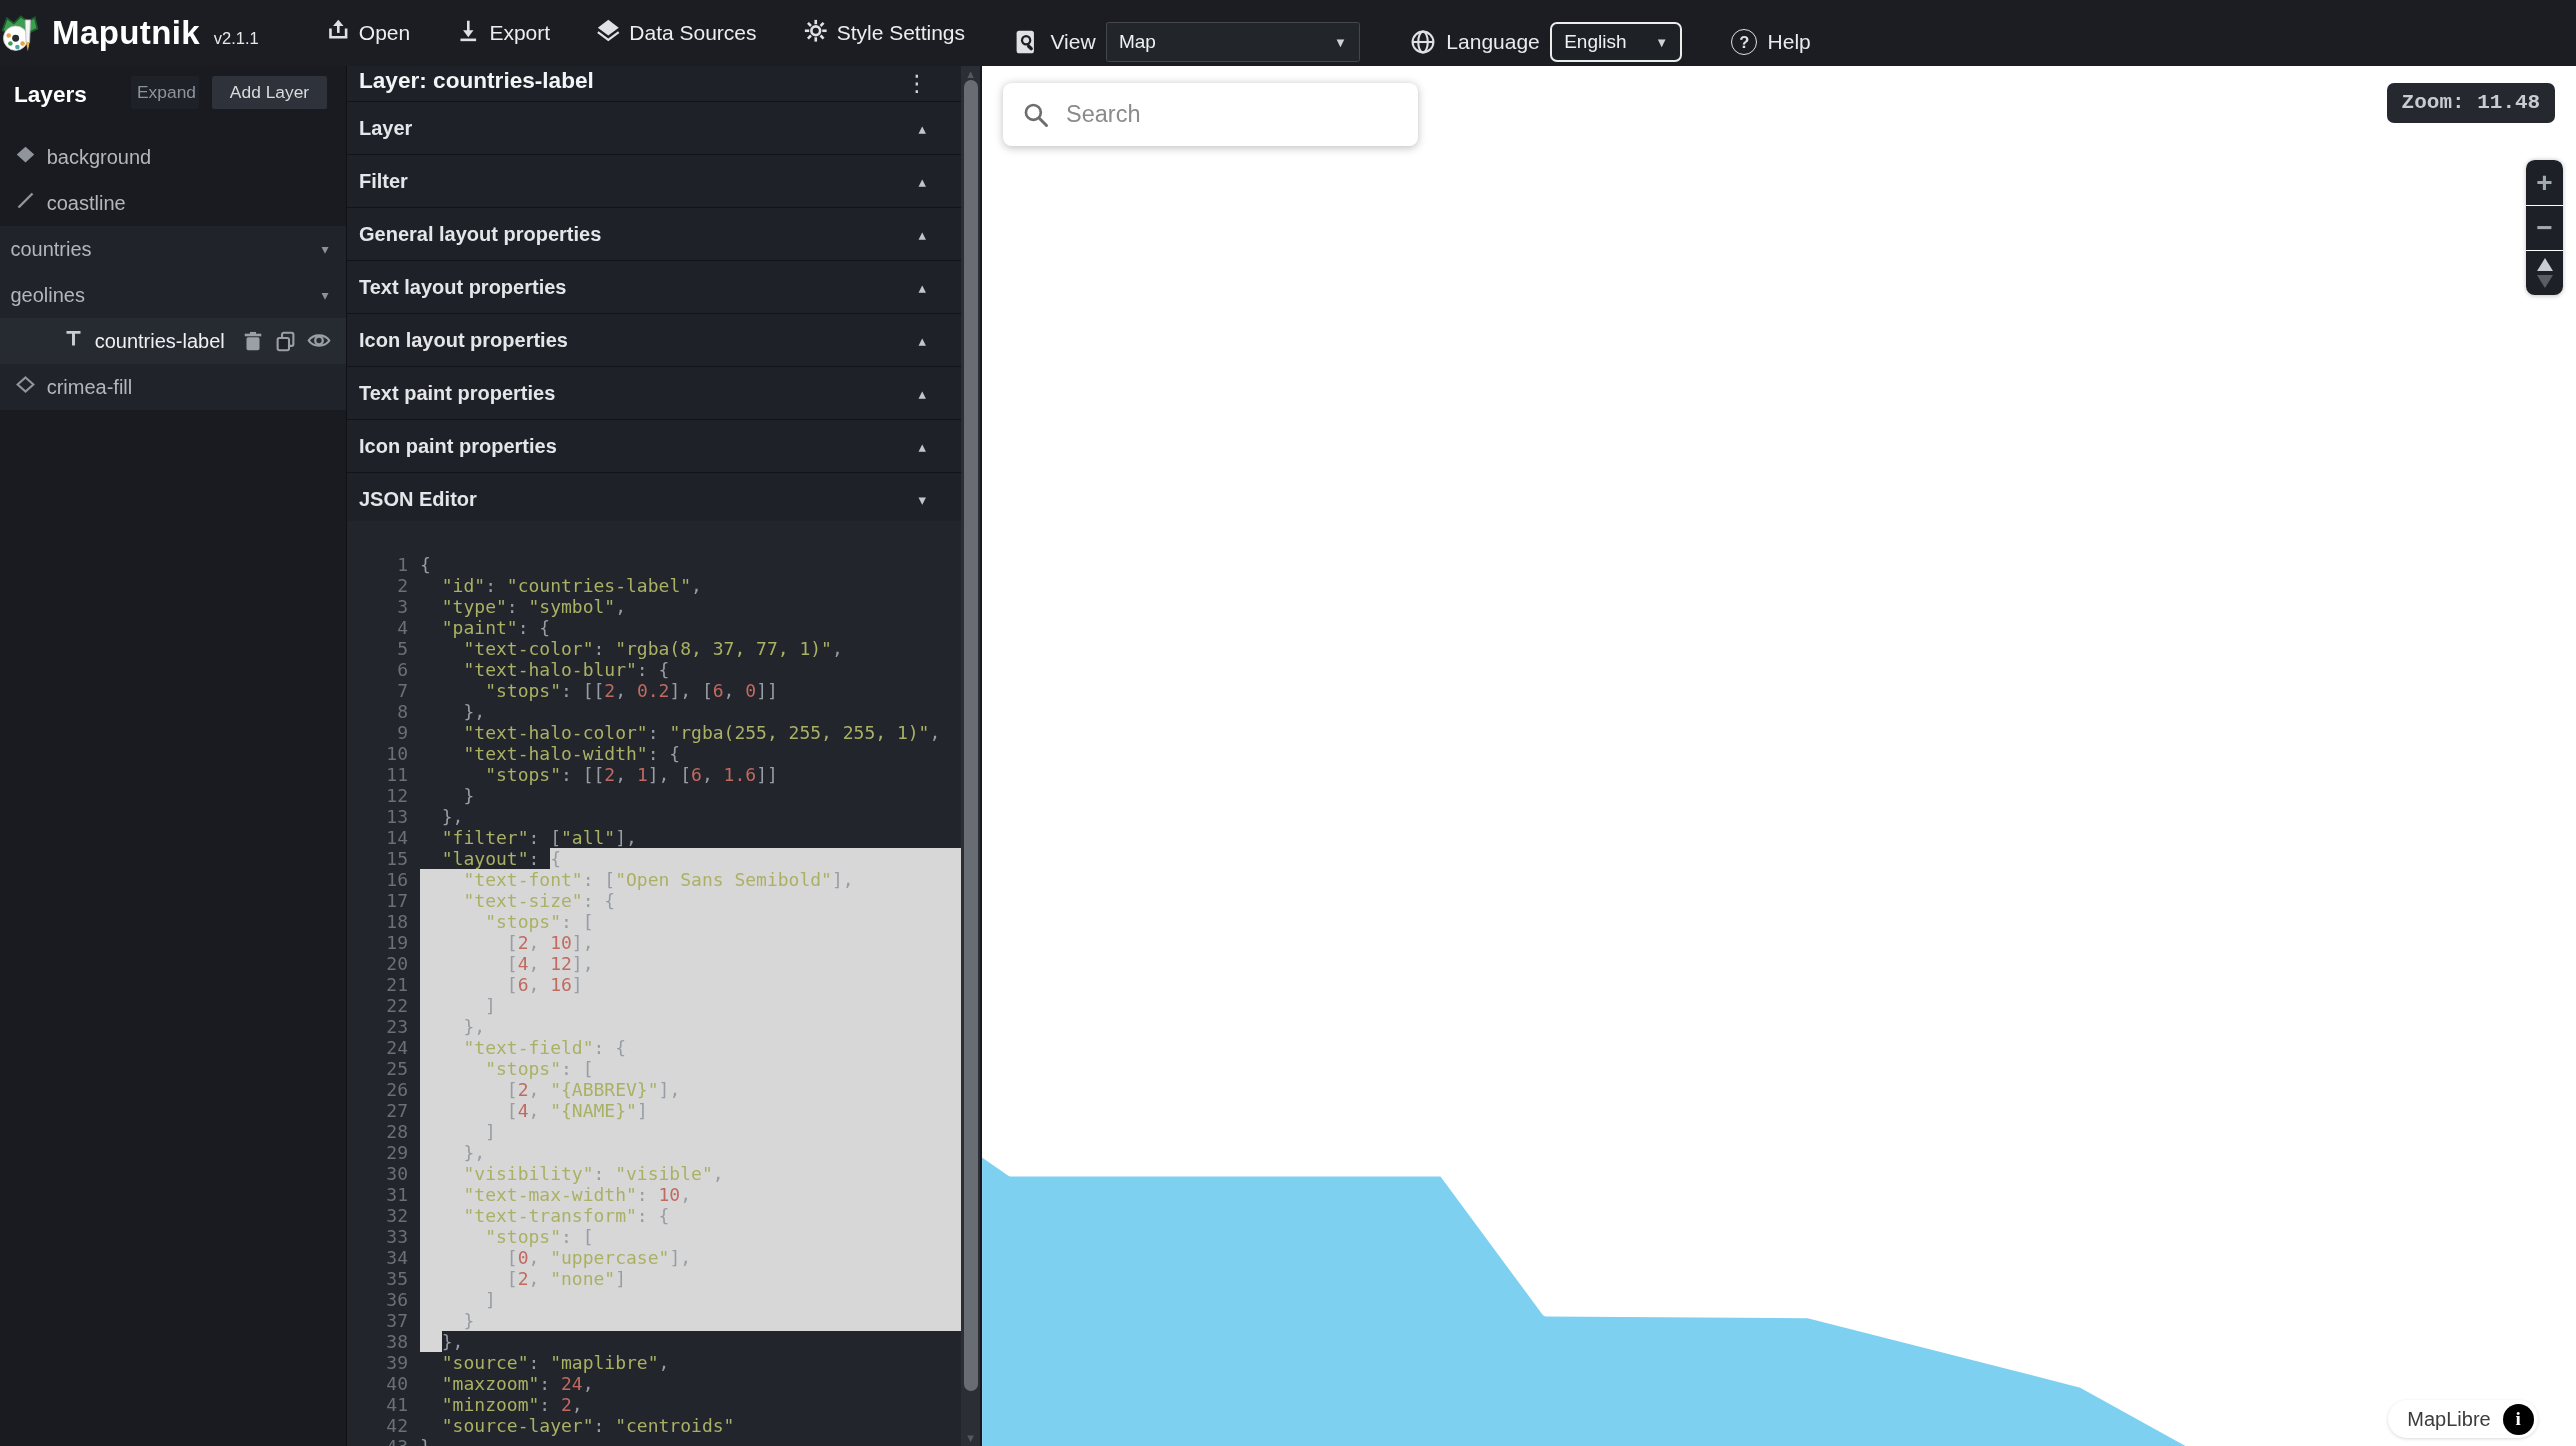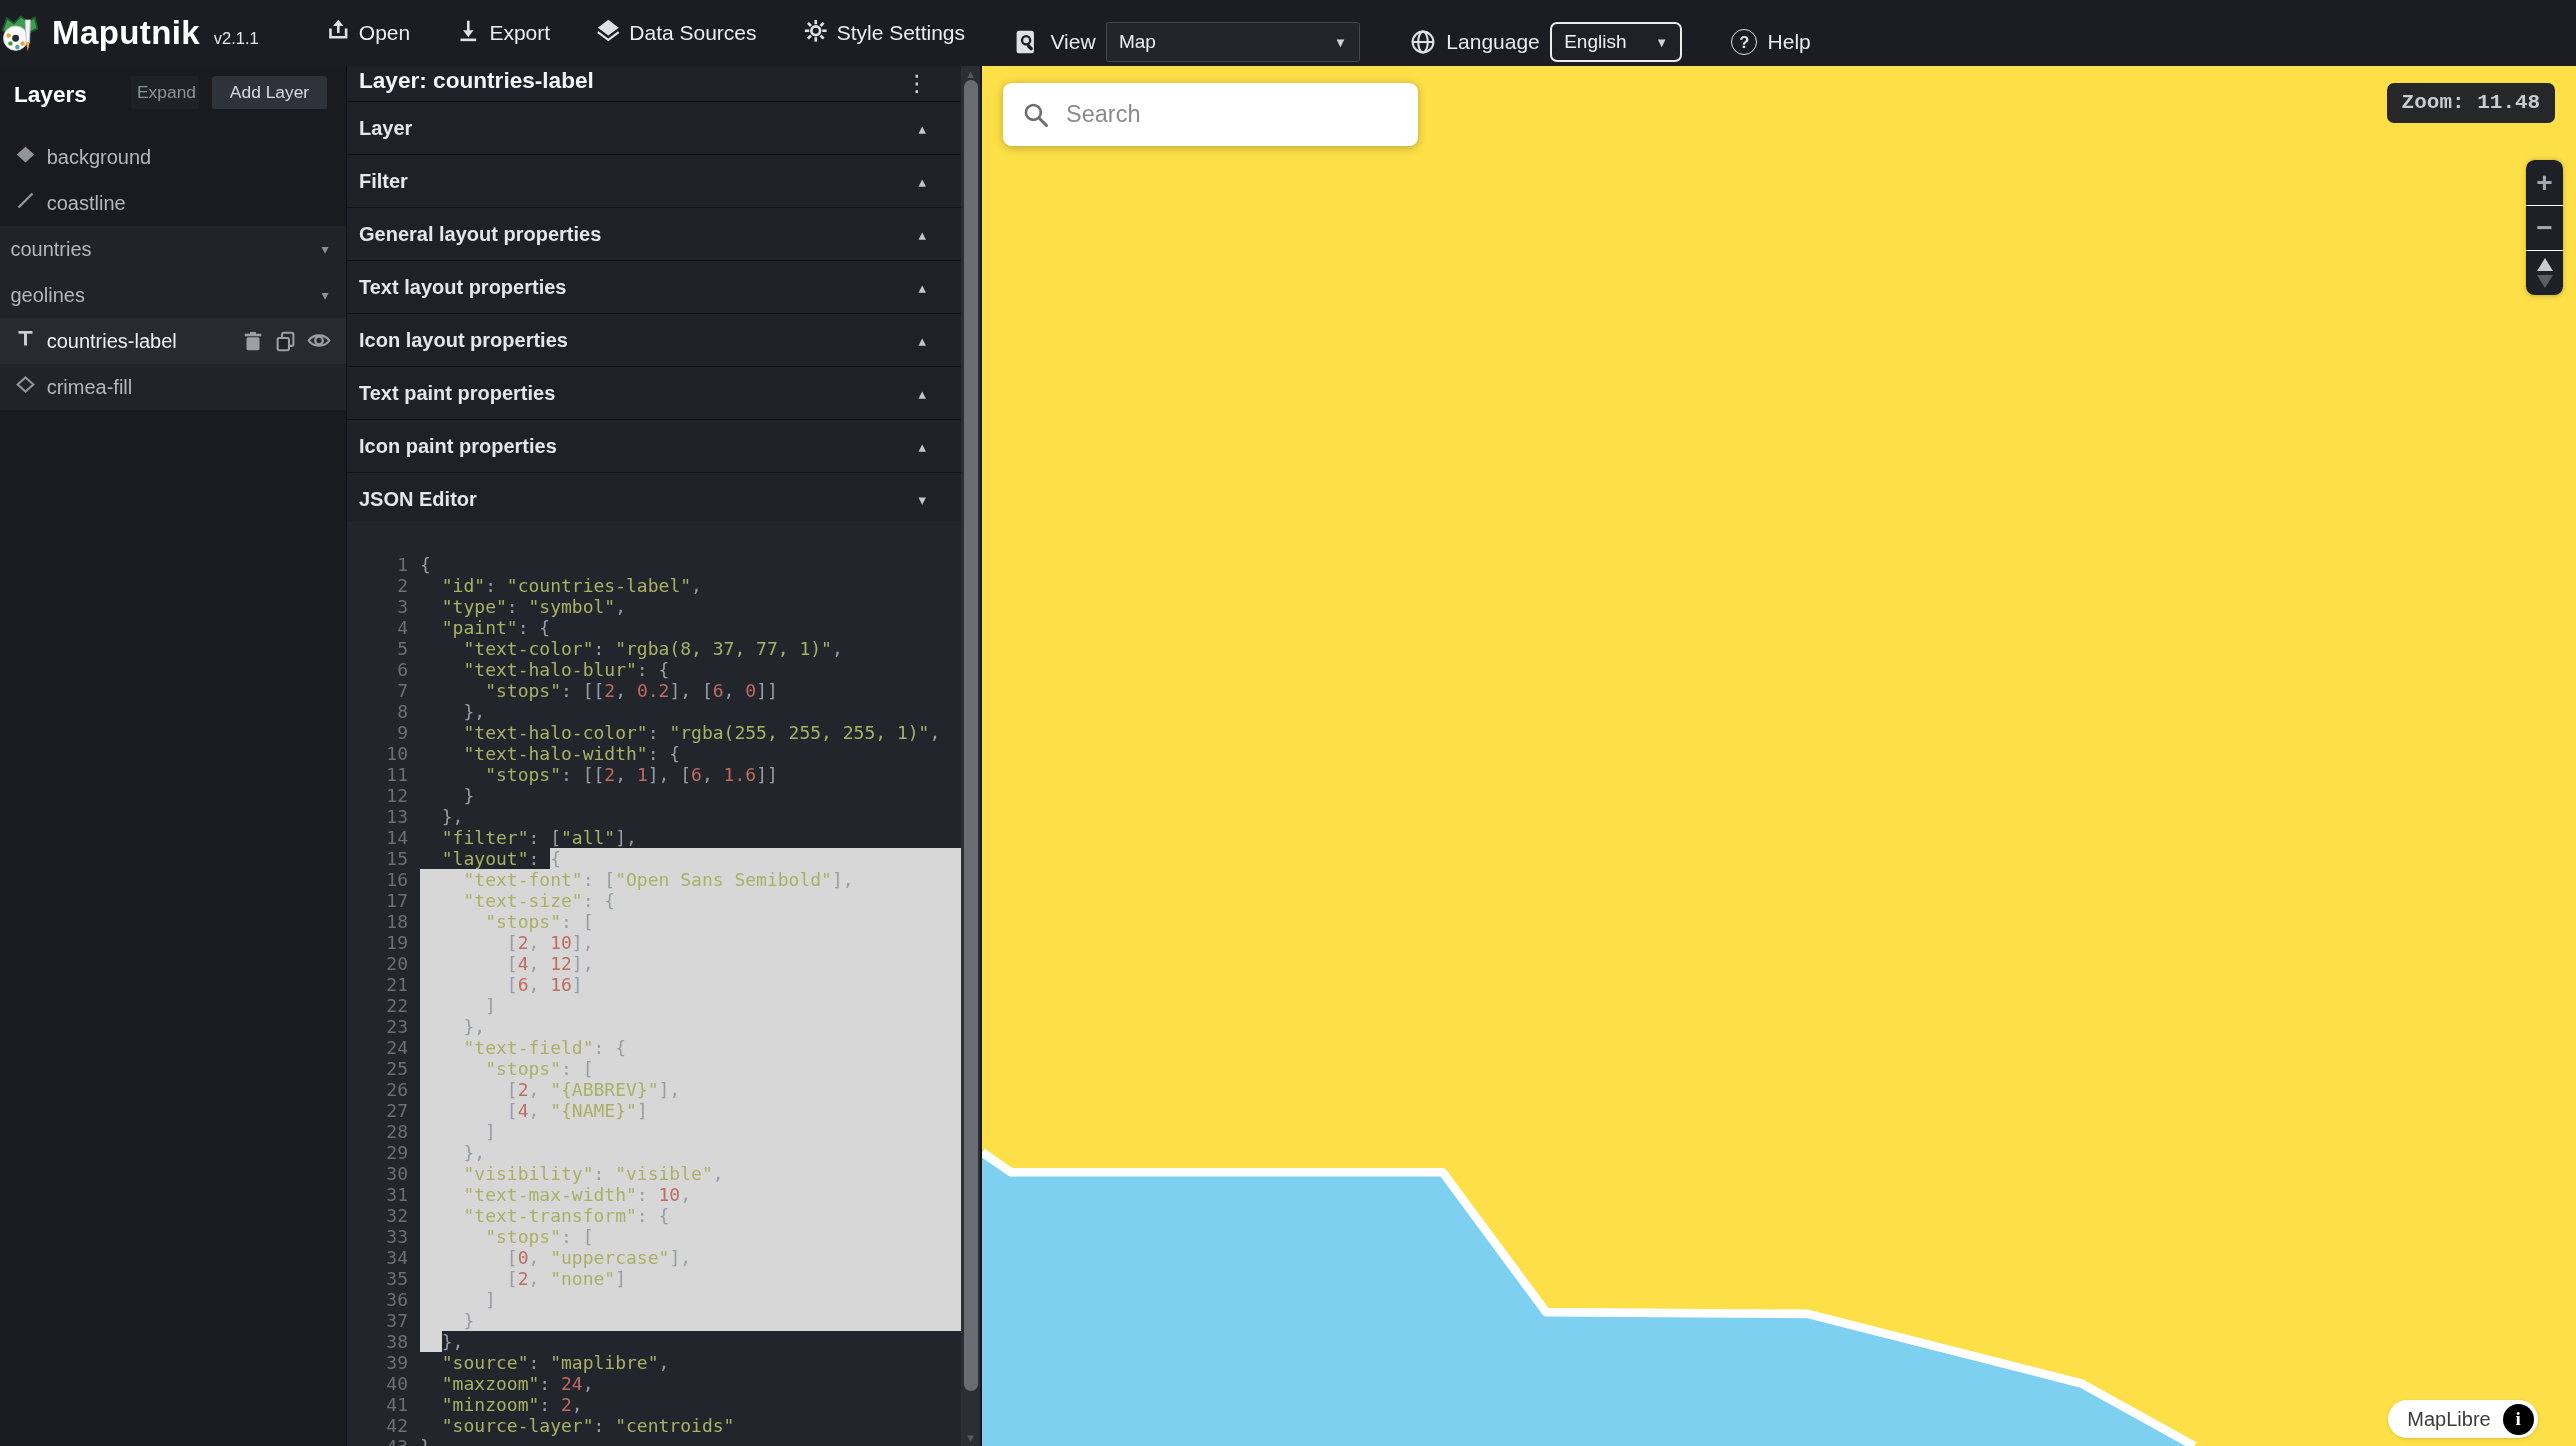--- a/index.html
+++ b/index.html
@@ -32,21 +32,21 @@
   .sb-head{position:relative;height:68px;}
   .sb-title{position:absolute;left:14px;top:15.6px;font-size:22.6px;font-weight:bold;color:#ffffff;}
   .btn{position:absolute;top:10.4px;height:33px;border:none;border-radius:2.6px;font-size:17.4px;
        font-family:"Liberation Sans",sans-serif;cursor:pointer;}
   .btn-expand{left:131px;width:68px;background:#1e2127;color:#8e939a;}
   .btn-add{left:212px;width:115px;background:#2e323a;color:#d9dbde;}
   .sb-list{position:absolute;left:0;top:68px;right:0;}
   .sb-row{position:relative;height:46px;display:flex;align-items:center;color:#b3b7bd;font-size:20px;cursor:pointer;}
   .sb-row.grp{background:#20232a;padding-left:10.4px;}
   .sb-row.inGroup{background:#20232a;}
-  .sb-row.selected{background:#262a31;color:#eef0f2;}
+  .sb-row.selected{background:#262a31;color:#eef0f2;padding-left:48px;}
   .sb-row .licon{width:26px;text-align:center;margin-left:12px;margin-right:8.7px;color:#90949b;font-size:17.4px;flex:none;}
   .sb-row .gcaret{position:absolute;right:17.4px;font-size:14px;color:#8d9298;}
   .sb-row .actions{position:absolute;right:19px;display:flex;gap:12px;align-items:center;}
   .sb-row .actions .aicon{width:20px;height:21px;}
 
   
   .editor{position:absolute;left:347px;top:66px;width:614px;height:1380px;background:#1e2127;box-sizing:border-box;}
   .ed-head{position:relative;height:35px;border-bottom:1.7px solid #111318;overflow:hidden;}
   .ed-title{position:absolute;left:12px;top:1.7px;font-size:22.6px;font-weight:bold;color:#f3f4f6;}
   .kebab{position:absolute;right:33px;top:3.5px;font-size:22.6px;color:#cfd3d8;cursor:pointer;}
@@ -344,21 +344,21 @@
         <div class="cl"><span class="num">43</span><span class="body"><span class="seg">}</span></span></div>
       </div>
   </div>
 
   <div class="pscroll">
     <span class="sarr" style="top:1.7px;">▲</span>
     <div class="thumb"></div>
     <span class="sarr" style="bottom:1.7px;">▼</span>
   </div>
 
-  <div class="map" id="map" style="background: #fde047;">
+  <div class="map" id="map" style="background: #ffffff;">
     <svg class="geo" id="geo-svg" width="1594" height="1380" viewBox="0 0 1834 1588">
         <polygon points="0,1250 33,1273 530,1273 649,1434 950,1436 1265,1516 1395,1588 1395,1588 0,1588" fill="#7ed0f1"></polygon>
         <polyline points="0,1250 33,1273 530,1273 649,1434 950,1436 1265,1516 1395,1588" fill="none" stroke="#ffffff" stroke-width="10" stroke-linejoin="round"></polyline>
       </svg>
 
     <div class="searchbox">
       <span class="mag">
         <svg class="ticon" width="28" height="28" viewBox="0 0 32 32">
           <circle cx="13" cy="13" r="8.5" fill="none" stroke="#6d6d6d" stroke-width="3"></circle>
           <line x1="19.5" y1="19.5" x2="28" y2="28" stroke="#6d6d6d" stroke-width="3.4" stroke-linecap="round"></line>

